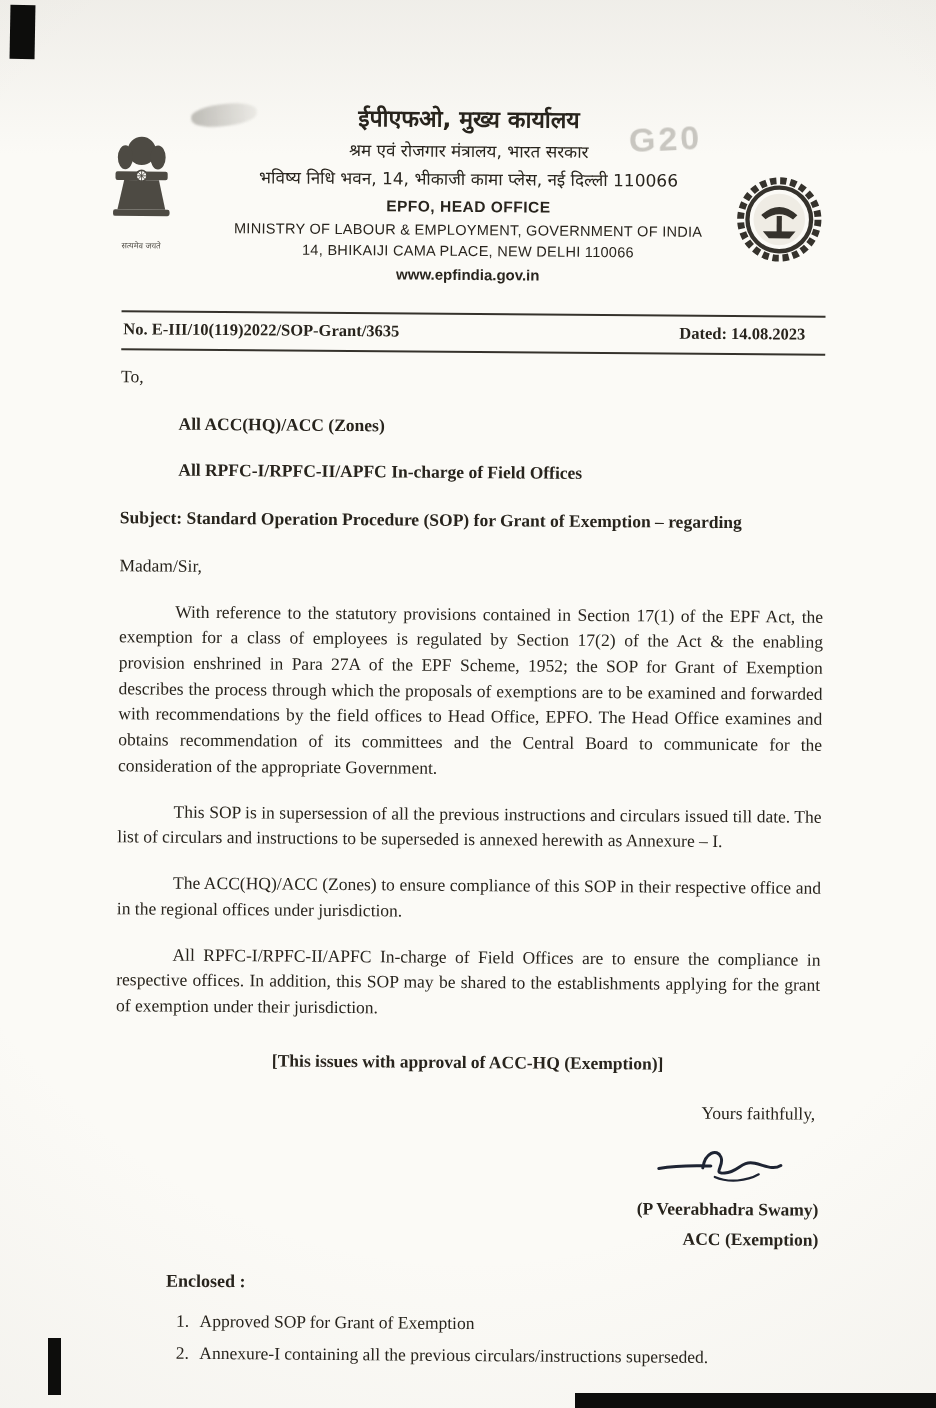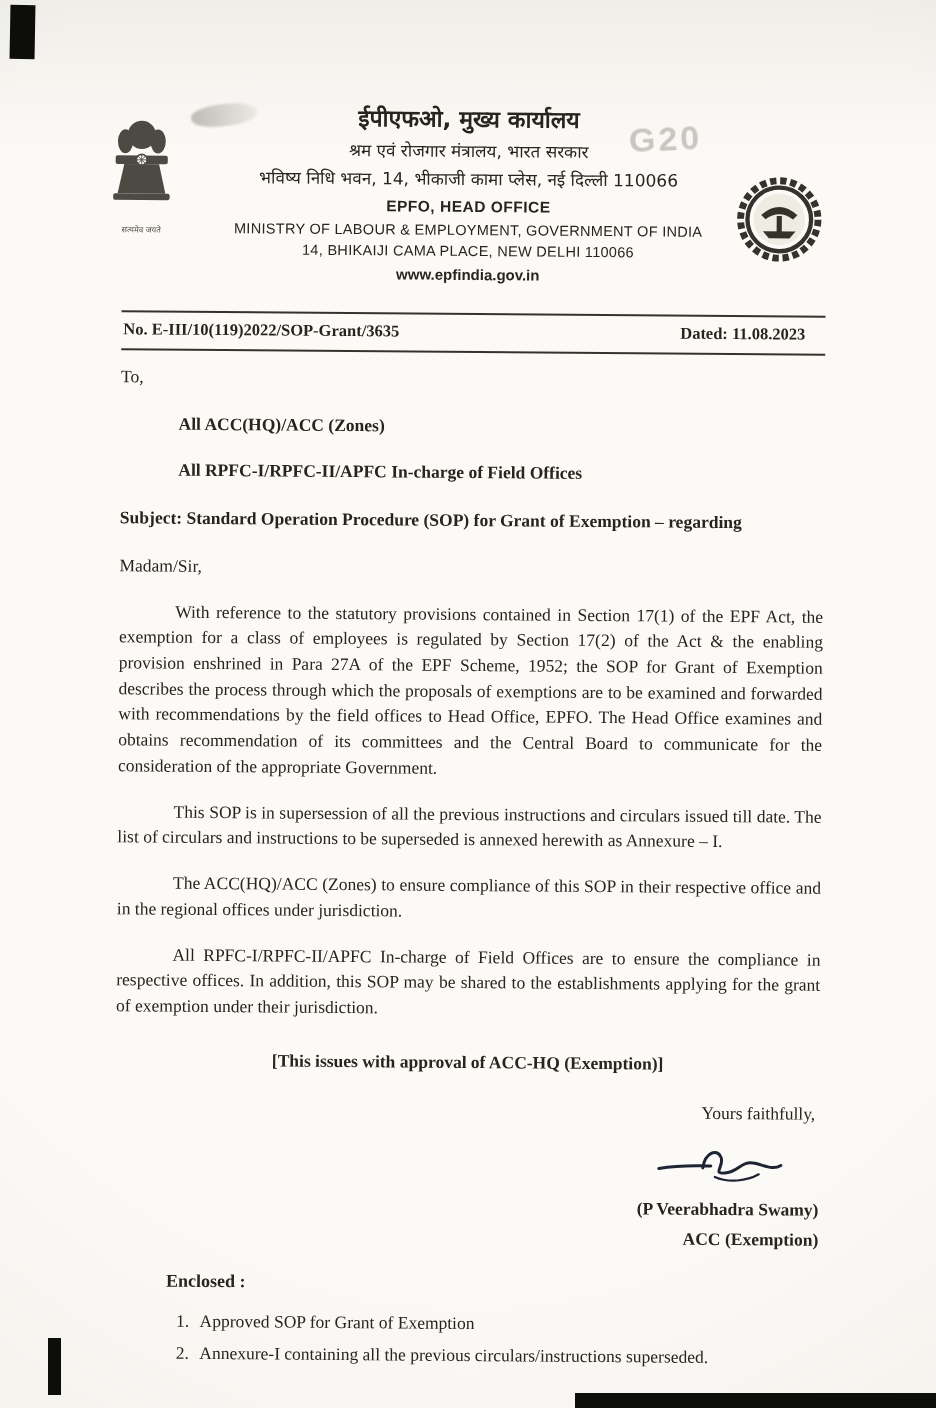--- a/index.html
+++ b/index.html
@@ -31,21 +31,21 @@
   }
   .g20 {
     position:absolute; left:628px; top:118px;
     font-family:"Liberation Sans", sans-serif; font-weight:bold;
     font-size:34px; letter-spacing:3px; color:#8d8a82; opacity:.45;
     transform:rotate(-3deg); filter:blur(.4px);
   }
 
   
   .letterhead { position:relative; padding-top:102px; text-align:center; }
-  .emblem { position:absolute; left:100px; top:120px; width:82px; text-align:center; }
+  .emblem { position:absolute; left:100px; top:136px; width:82px; text-align:center; }
   .emblem-motto { font-size:8px; color:#4d4a43; margin-top:2px;
     font-family:"DejaVu Sans", sans-serif; }
   .epfo-logo { position:absolute; right:114px; top:174px; width:86px; height:86px; }
 
   .hd-hi1 { font-size:23px; font-weight:bold; font-family:"DejaVu Sans", sans-serif; }
   .hd-hi2 { font-size:17px; margin-top:5px; font-family:"DejaVu Sans", sans-serif; }
   .hd-hi3 { font-size:17px; margin-top:5px; font-family:"DejaVu Sans", sans-serif; }
   .hd-en1 { font-size:15.5px; font-weight:bold; letter-spacing:.5px; margin-top:8px;
     font-family:"Liberation Sans", sans-serif; }
   .hd-en2 { font-size:14.5px; margin-top:6px; letter-spacing:.3px;
@@ -135,21 +135,21 @@
       <div class="hd-hi2">श्रम एवं रोजगार मंत्रालय,  भारत सरकार</div>
       <div class="hd-hi3">भविष्य निधि भवन, 14, भीकाजी कामा प्लेस, नई दिल्ली 110066</div>
       <div class="hd-en1">EPFO, HEAD OFFICE</div>
       <div class="hd-en2">MINISTRY OF LABOUR &amp; EMPLOYMENT, GOVERNMENT OF INDIA</div>
       <div class="hd-en3">14, BHIKAIJI CAMA PLACE, NEW DELHI 110066</div>
       <div class="hd-web">www.epfindia.gov.in</div>
     </header>
 
     <div class="ref-row">
       <span class="ref-no">No. E-III/10(119)2022/SOP-Grant/3635</span>
-      <span class="ref-date">Dated: 11.08.2023</span>
+      <span class="ref-date">Dated: 14.08.2023</span>
     </div>
 
     <main class="letter-body">
 
       <div class="to-label">To,</div>
 
       <div class="addressee">All ACC(HQ)/ACC (Zones)</div>
       <div class="addressee">All RPFC-I/RPFC-II/APFC In-charge of Field Offices</div>
 
       <div class="subject">Subject: Standard Operation Procedure (SOP) for Grant of Exemption – regarding</div>

